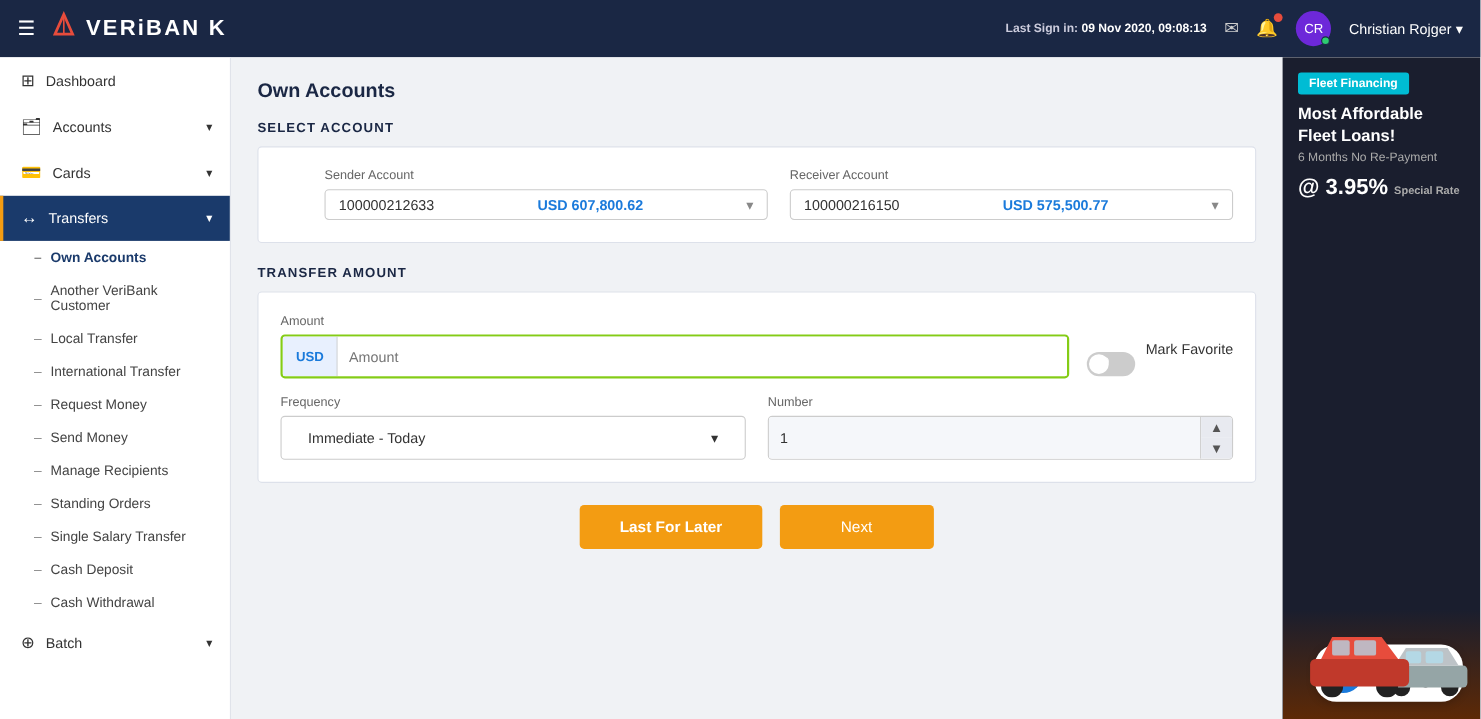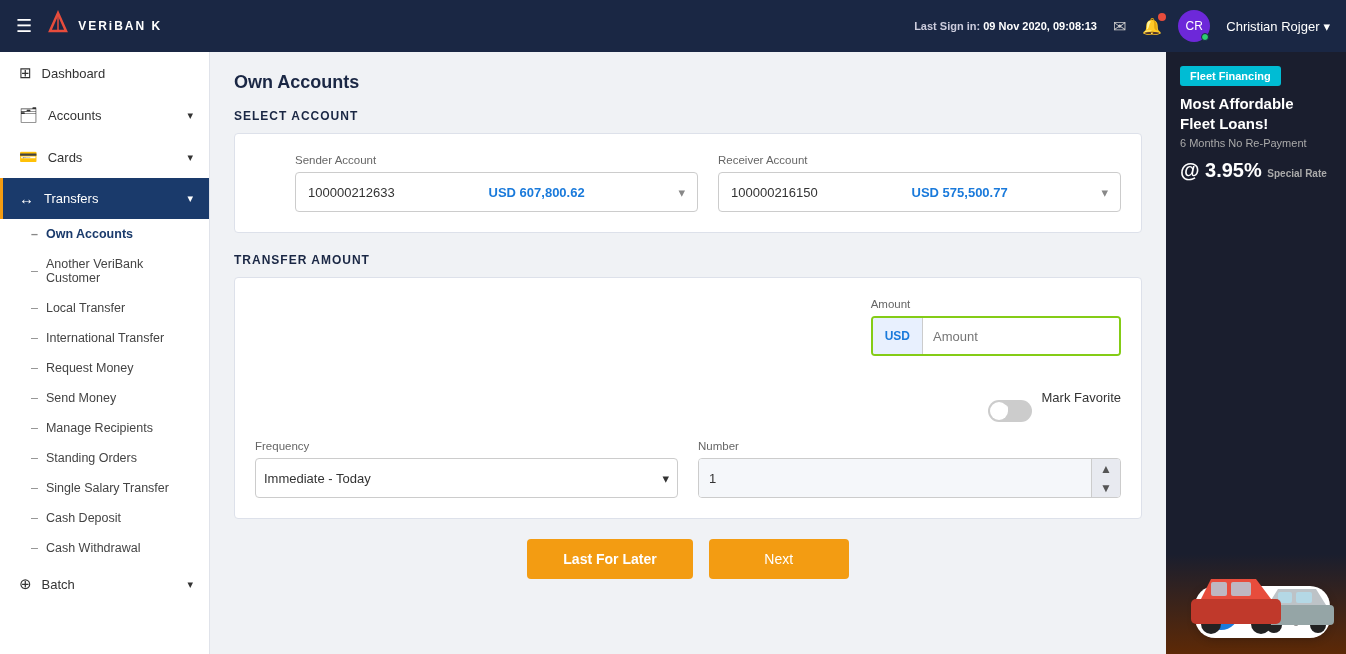--- a/index.html
+++ b/index.html
@@ -11,21 +11,21 @@
       display: flex;
       align-items: center;
       height: 52px;
       padding: 0 16px;
       flex-shrink: 0;
     }
     .topnav-left { display: flex; align-items: center; gap: 12px; }
     .hamburger { color: #fff; font-size: 18px; cursor: pointer; }
     .logo { display: flex; align-items: center; gap: 6px; }
     .logo-icon { color: #e74c3c; font-size: 22px; font-weight: bold; }
-    .logo-text { color: #fff; font-size: 12px; font-weight: 600; letter-spacing: 2px; }
+    .logo-text { color: #fff; font-size: 20px; font-weight: 600; letter-spacing: 2px; }
     .topnav-right { margin-left: auto; display: flex; align-items: center; gap: 16px; }
     .last-signin { color: #aab; font-size: 11px; }
     .last-signin span { color: #ccd; font-weight: 600; }
     .nav-icon { color: #ccc; font-size: 16px; cursor: pointer; position: relative; }
     .notif-badge { position: absolute; top: -4px; right: -4px; background: #e74c3c; border-radius: 50%; width: 8px; height: 8px; }
     .avatar { width: 32px; height: 32px; border-radius: 50%; background: #6d28d9; display: flex; align-items: center; justify-content: center; color: #fff; font-size: 12px; position: relative; }
     .avatar-online { position: absolute; bottom: 1px; right: 1px; width: 8px; height: 8px; background: #2ecc71; border-radius: 50%; border: 1px solid #1a2744; }
     .user-name { color: #fff; font-size: 13px; cursor: pointer; display: flex; align-items: center; gap: 4px; }
 
     
@@ -97,26 +97,26 @@
       display: flex;
       align-items: center;
       justify-content: space-between;
       border: 1px solid #ccc;
       border-radius: 4px;
       padding: 8px 12px;
       font-size: 13px;
       color: #333;
       cursor: pointer;
       background: #fff;
-      height: 40px;
+      height: 28px;
     }
     .select-box .balance { color: #1a7adb; font-weight: 600; margin-left: 8px; }
     .select-box .chevron { color: #888; margin-left: 8px; }
 
-    .amount-row { display: flex; align-items: flex-end; gap: 16px; flex-direction: column; }
+    .amount-row { display: flex; align-items: flex-end; gap: 16px; }
     .amount-group { flex: 1; }
     .amount-input-wrapper {
       display: flex;
       border: 2px solid #84cc16;
       border-radius: 4px;
       overflow: hidden;
       height: 40px;
     }
     .currency-tag {
       background: #e8f0fe;
@@ -177,21 +177,21 @@
     .toggle-text { font-size: 13px; color: #333; }
 
     .freq-number-row { display: flex; gap: 20px; margin-top: 16px; }
     .freq-group { flex: 1; }
     .freq-select-box {
       display: flex;
       align-items: center;
       justify-content: space-between;
       border: 1px solid #ccc;
       border-radius: 4px;
-      padding: 8px 8px;
+      padding: 8px 24px;
       font-size: 13px;
       color: #333;
       cursor: pointer;
       background: #fff;
       height: 40px;
     }
     .number-group { flex: 1; }
     .number-input-wrapper {
       display: flex;
       border: 1px solid #ccc;

